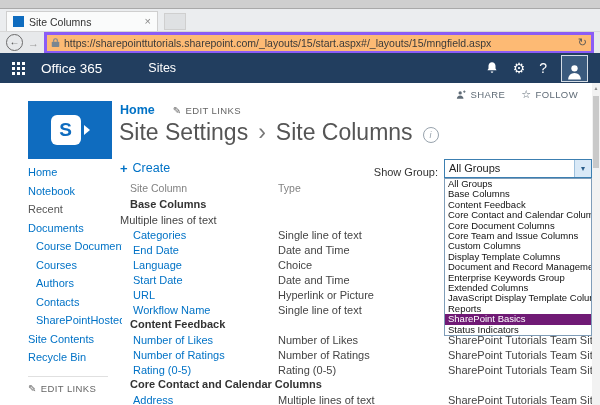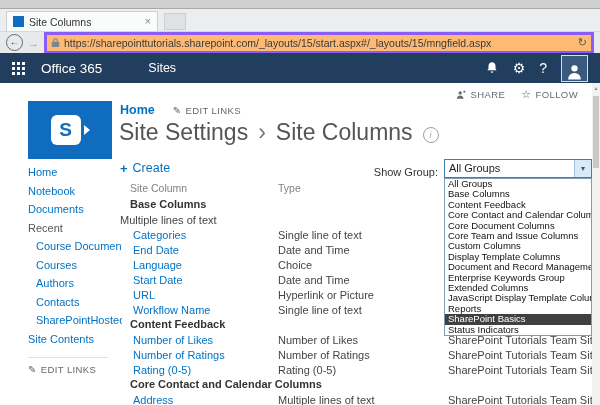--- a/index.html
+++ b/index.html
@@ -67,21 +67,21 @@
   .c2{width:170px;flex:0 0 auto;overflow:hidden;white-space:nowrap;}
   .c3{flex:1;overflow:hidden;white-space:nowrap;}
   .tgroup{height:15px;line-height:15px;font-weight:700;font-size:11px;color:#333;padding-left:10px;}
   .trow{display:flex;height:15px;align-items:center;font-size:11px;color:#444;}
   .trow .c1{padding-left:13px;}
   .link{color:#0072c6;}
 
   
   .droplist{position:absolute;top:95px;right:8px;width:148px;background:#fff;border:1px solid #7f9db9;z-index:5;box-sizing:border-box;}
   .opt{font-size:9.5px;line-height:10.4px;padding-left:3px;white-space:nowrap;overflow:hidden;color:#111;}
-  .opt.hl{background:#404040;color:#fff;}
+  .opt.hl{background:#701a75;color:#fff;}
 
   
   .scrollbar{position:absolute;right:0;top:74px;bottom:0;width:8px;background:#f2f2f2;z-index:6;}
   .sb-btn{height:10px;font-size:5px;color:#8a8a8a;text-align:center;line-height:10px;}
   .sb-btn.down{position:absolute;bottom:0;left:0;right:0;}
   .sb-thumb{position:absolute;top:13px;left:1px;width:6px;height:72px;background:#c9c9c9;}
 </style>
 </head>
 <body>
 
@@ -172,28 +172,29 @@
     <div class="pagetitle">
       <span>Site Settings</span>
       <span class="pt-sep">›</span>
       <span>Site Columns</span>
       <span class="info-i">i</span>
     </div>
 
     <div class="sidenav">
       <div class="nav-item">Home</div>
       <div class="nav-item">Notebook</div>
+      <div class="nav-item muted">Recent</div>
       <div class="nav-item">Documents</div>
-      <div class="nav-item muted">Recent</div>
       <div class="nav-item child">Course Documents</div>
       <div class="nav-item child">Courses</div>
       <div class="nav-item child">Authors</div>
       <div class="nav-item child">Contacts</div>
       <div class="nav-item child">SharePointHostedApp</div>
       <div class="nav-item">Site Contents</div>
+      <div class="nav-item">Recycle Bin</div>
       <div class="nav-div"></div>
       <div class="nav-edit">
         <span class="pencil">✎</span>
         <span>EDIT LINKS</span>
       </div>
     </div>
 
     <div class="main">
       <div class="toolbar">
         <span class="create">

